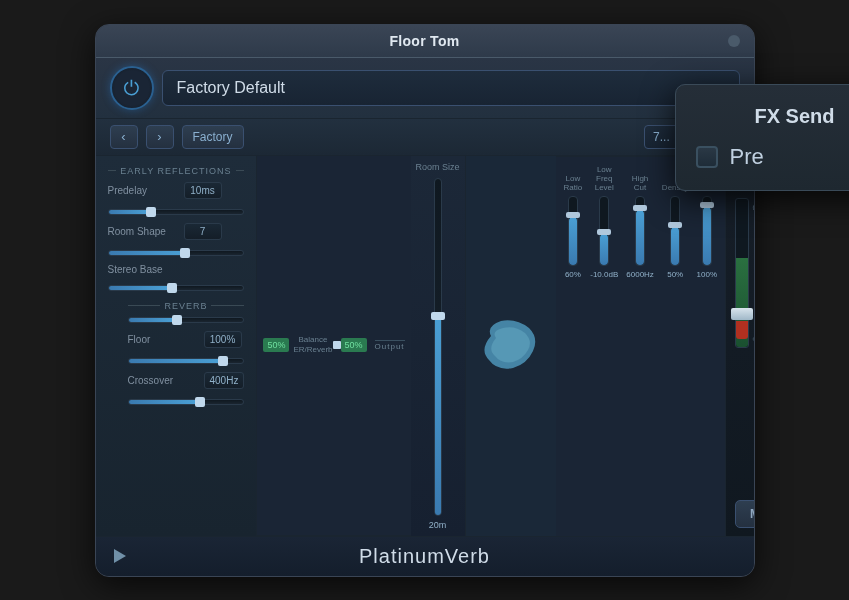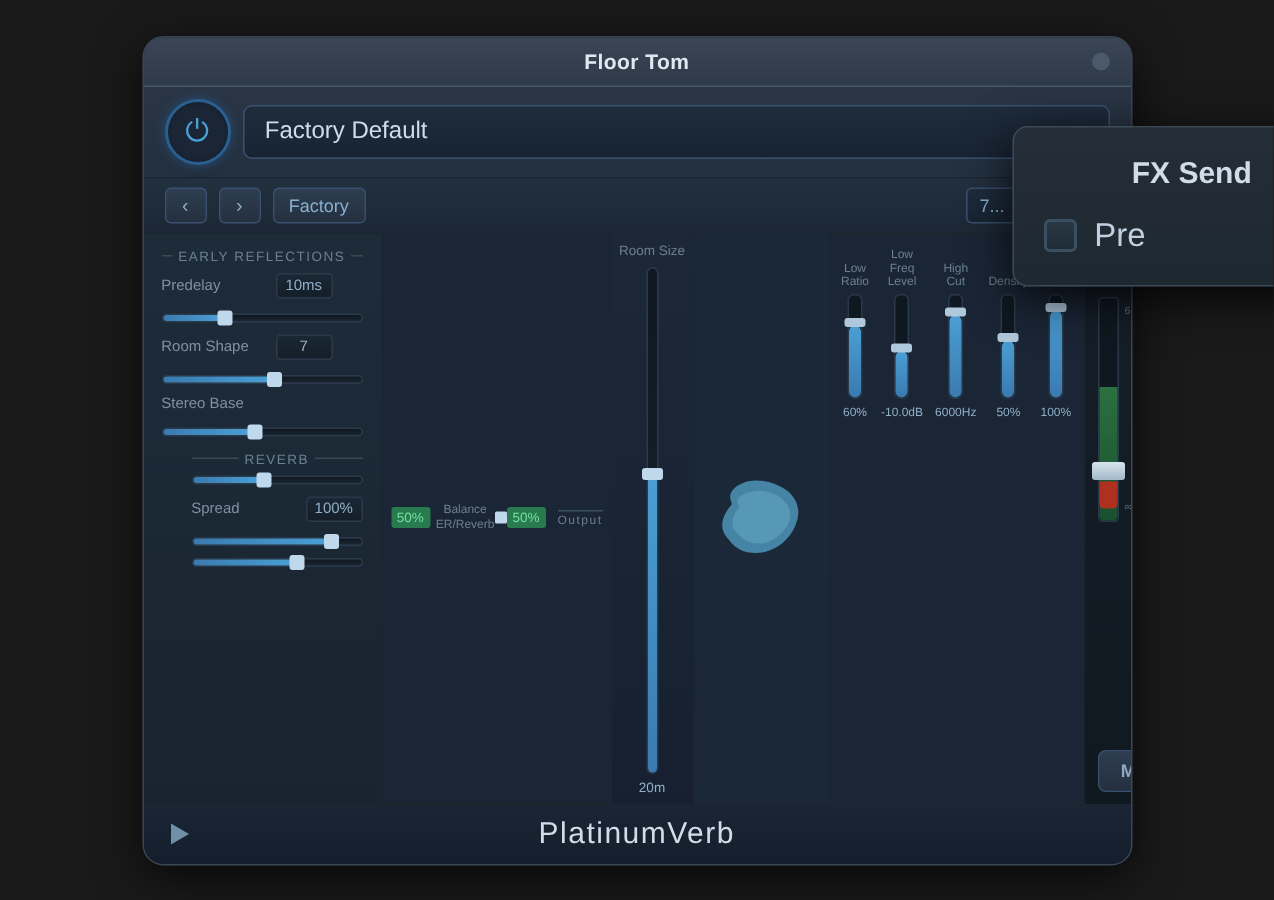--- a/index.html
+++ b/index.html
@@ -604,30 +604,34 @@
           <div class="section-label">Reverb</div>
 
           <div class="slider-row">
             <div class="slider-track">
               <div class="slider-fill" style="width:40%"></div>
               <div class="slider-thumb" style="left:38%"></div>
             </div>
           </div>
 
           <div class="param-row">
-            <span class="param-label">Spread</span>
+            <span class="param-label">Floor</span>
             <span class="param-value">100%</span>
           </div>
           <div class="slider-row">
             <div class="slider-track">
               <div class="slider-fill" style="width:80%"></div>
               <div class="slider-thumb" style="left:78%"></div>
             </div>
           </div>
 
+          <div class="param-row">
+            <span class="param-label">Crossover</span>
+            <span class="param-value">400Hz</span>
+          </div>
           <div class="slider-row">
             <div class="slider-track">
               <div class="slider-fill" style="width:60%"></div>
               <div class="slider-thumb" style="left:58%"></div>
             </div>
           </div>
         </div>
       </div>
 
       <div class="middle-panel">

